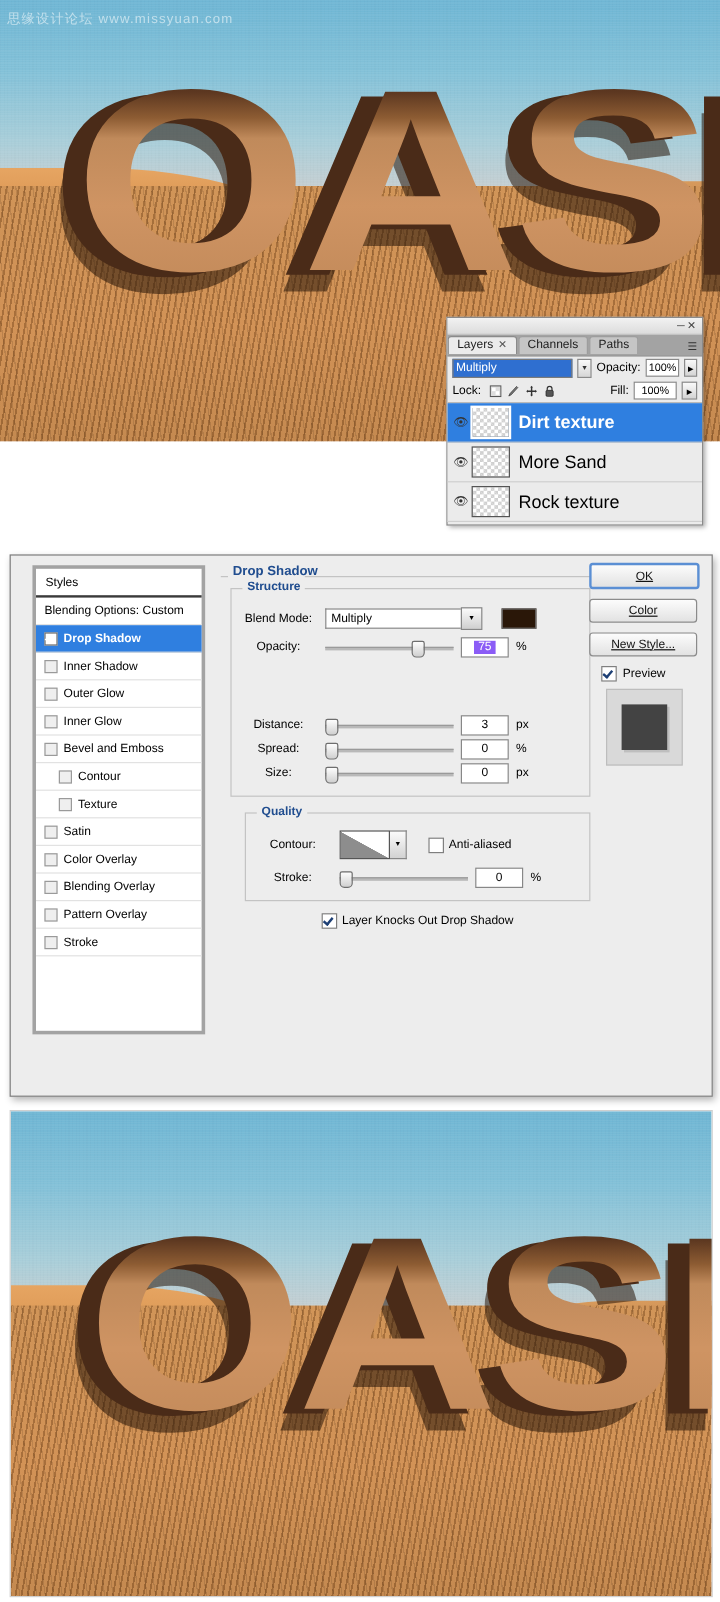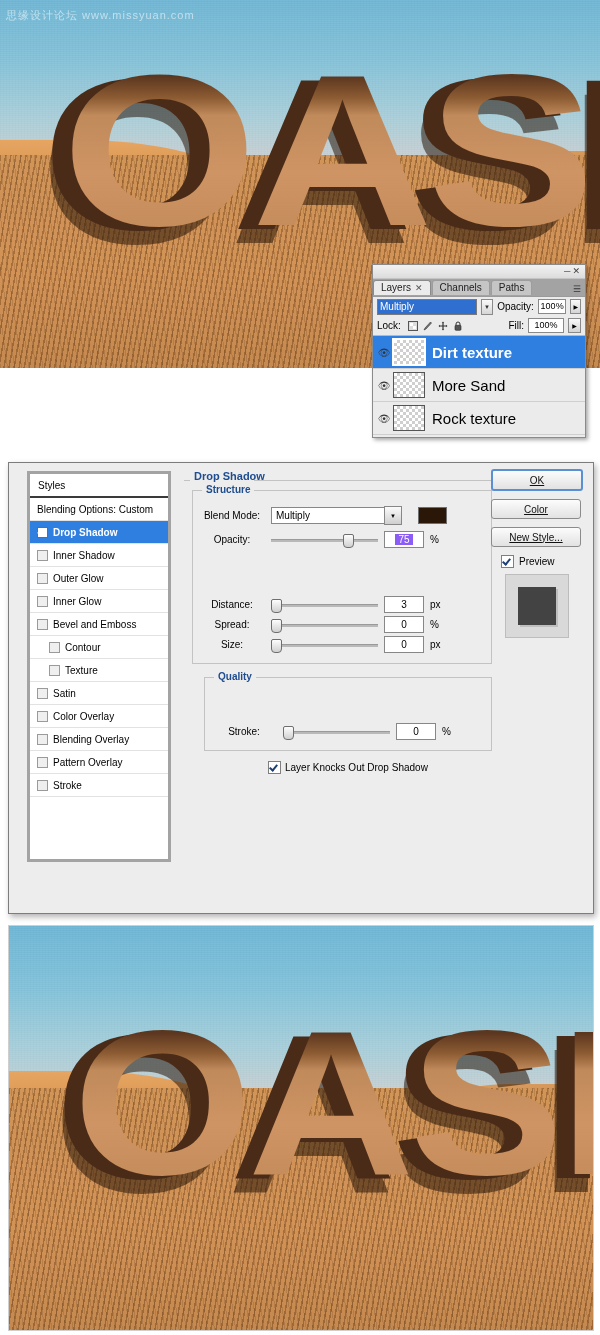--- a/index.html
+++ b/index.html
@@ -356,20 +356,33 @@
               <span class="knob" style="left:0px"></span>
           </span>
           <span class="txtbox" style="width:38px;text-align:center;padding-left:0;">0</span>
           <span class="unit">px</span>
         </div>
       </div>
 
       <div class="grp" style="left:8px;top:210px;right:0;height:72px;margin-left:12px;">
         <div class="grp-label">Quality</div>
 
+        <div class="frow" style="left:6px;top:14px;gap:6px;align-items:center;">
+          <span class="rlabel" style="width:66px">Contour:</span>
+          <span style="display:flex">
+            <span class="contour-box">
+                <span class="curve"></span>
+              </span>
+            <span class="contour-arrow">▼</span>
+          </span>
+          <span class="cb2" style="margin-left:12px;">
+            <span class="cbx2"></span>
+            <span>Anti-aliased</span>
+          </span>
+        </div>
 
         <div class="frow" style="left:6px;top:45px;gap:6px;">
           <span class="rlabel" style="width:66px">Stroke:</span>
           <span class="slider" style="width:107px">
             <span class="track"></span>
               <span class="knob" style="left:0px"></span>
           </span>
           <span class="txtbox" style="width:38px;text-align:center;padding-left:0;">0</span>
           <span class="unit">%</span>
         </div>

